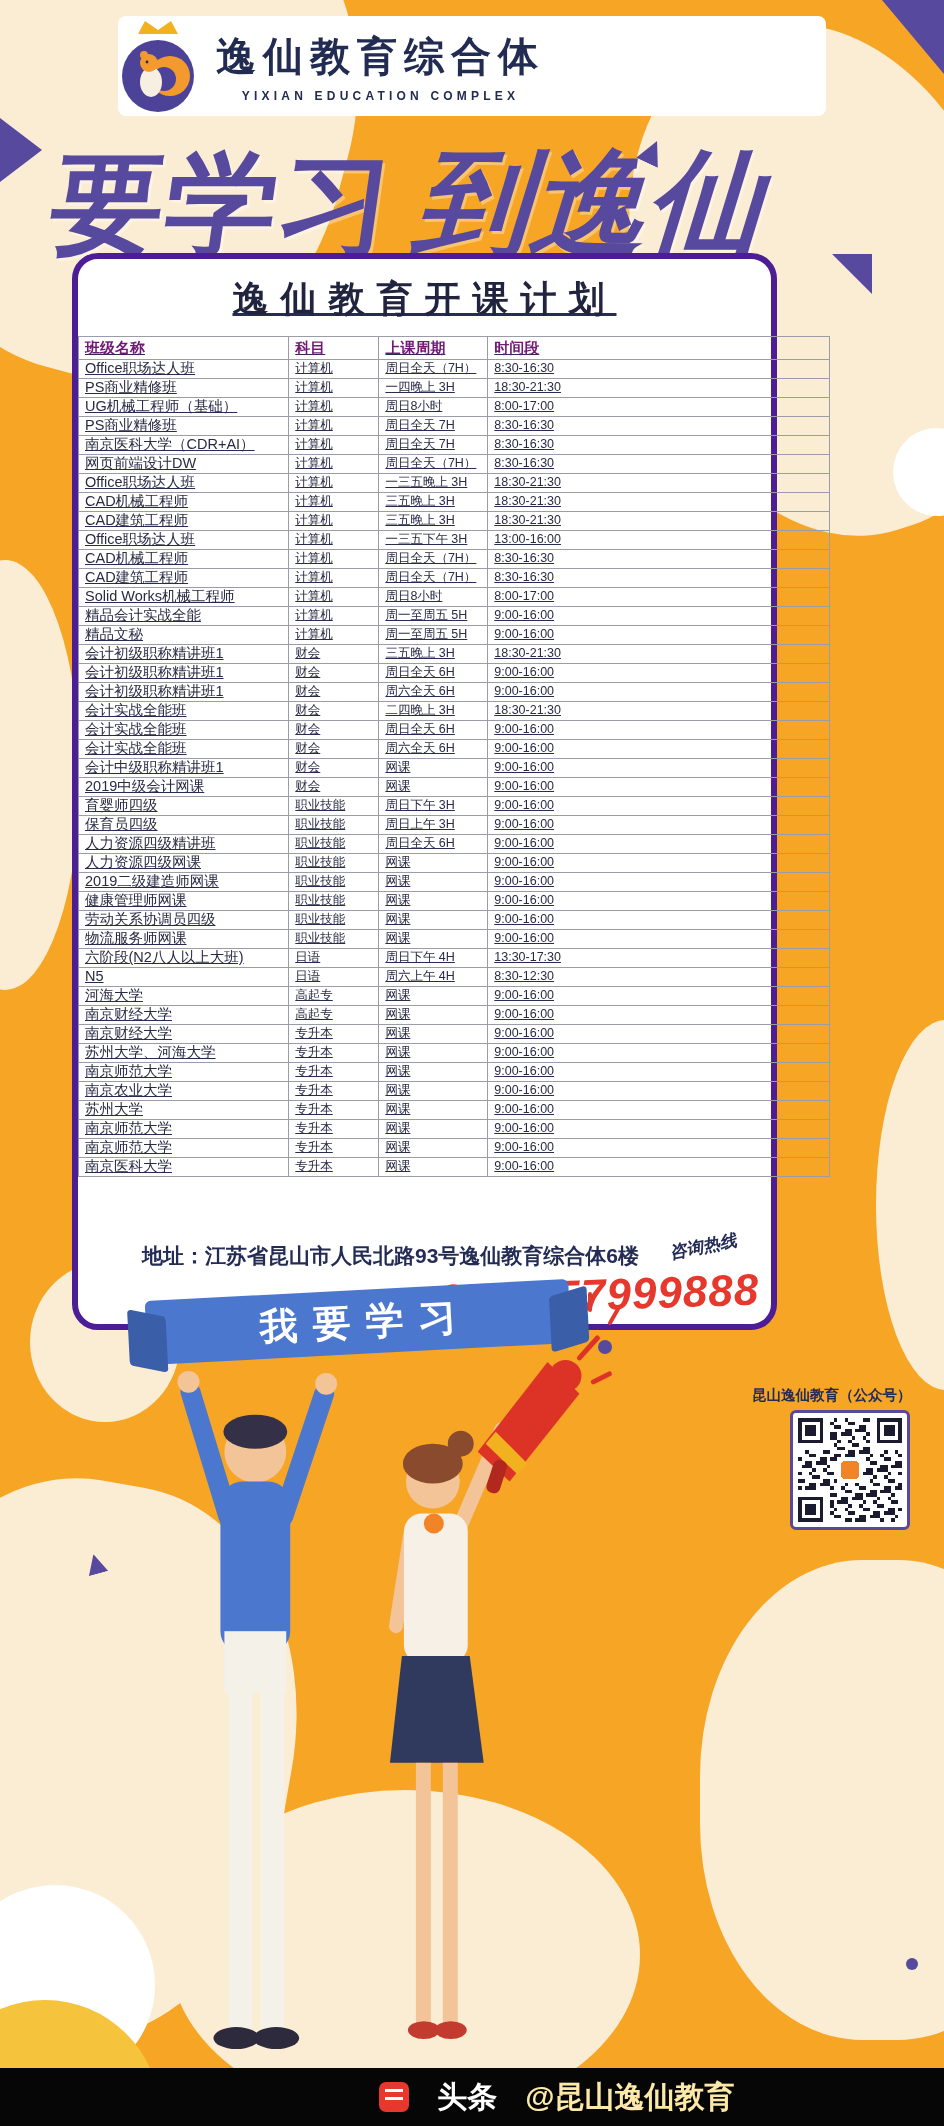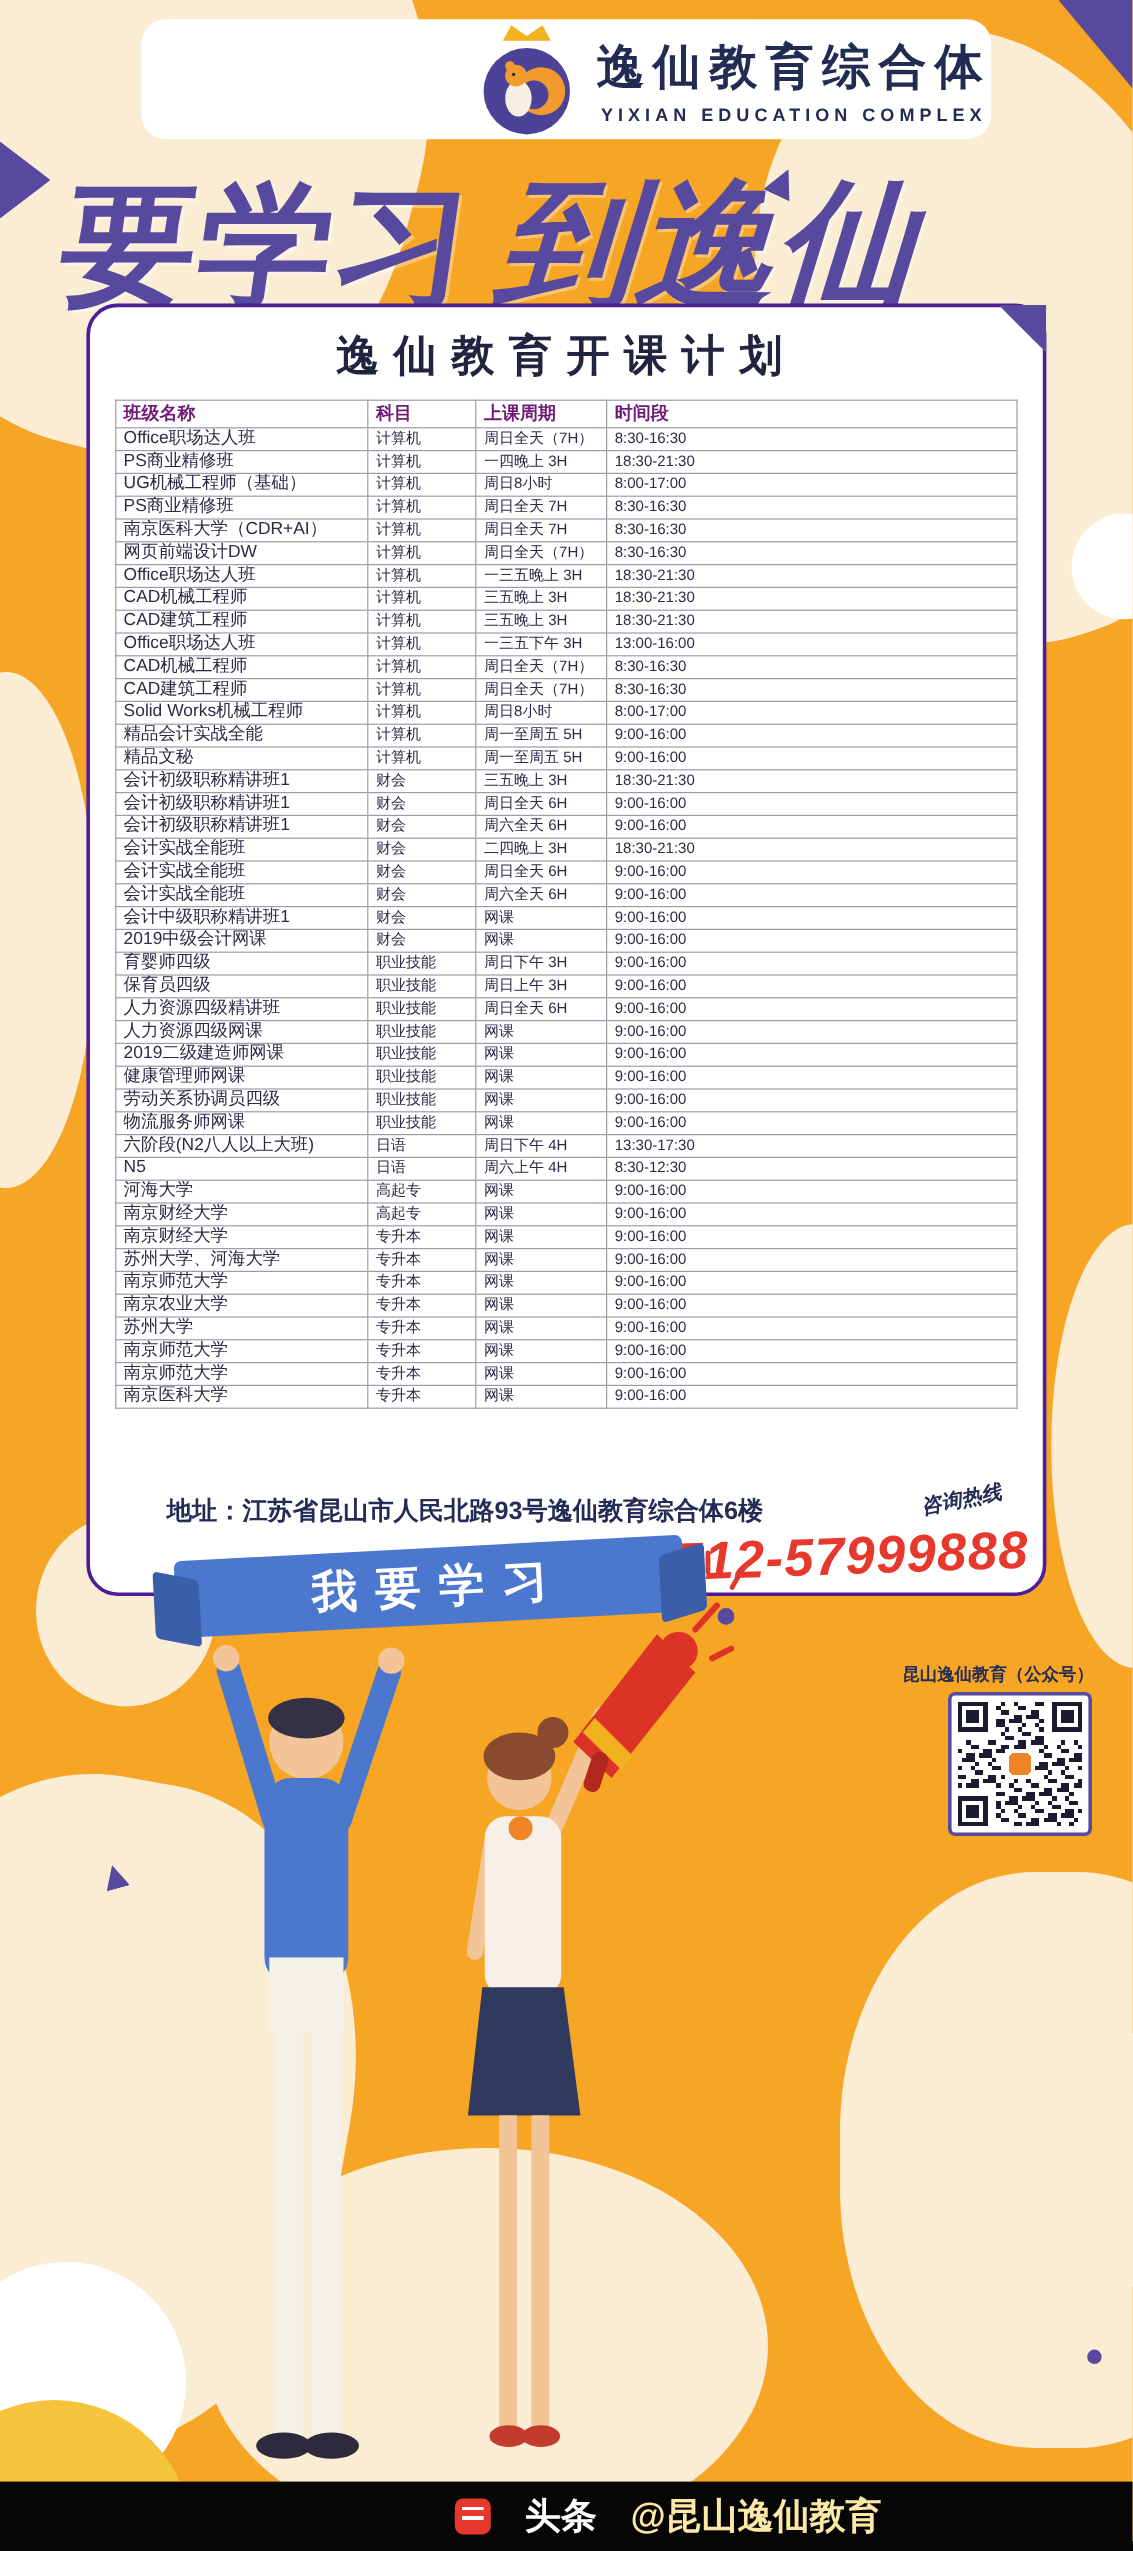--- a/index.html
+++ b/index.html
@@ -5,35 +5,35 @@
   * { margin:0; padding:0; box-sizing:border-box; }
   html,body { width:944px; }
   body { font-family:"Liberation Sans", sans-serif; }
   .page { position:relative; width:944px; height:2126px; background:#F6A524; overflow:hidden; color:#272D52; }
 
   .deco { position:absolute; }
   .blob { background:#FAEDD4; }
 
   
   .brand-card { position:absolute; left:118px; top:16px; width:708px; height:100px;
-    background:#fff; border-radius:20px; display:flex; align-items:center; justify-content:flex-end;
+    background:#fff; border-radius:8px; display:flex; align-items:center; justify-content:flex-start;
     gap:18px; z-index:2; }
   .brand-text { display:flex; flex-direction:column; align-items:center; }
   .brand-cn { font-size:40px; font-weight:800; letter-spacing:7px; color:#222B52; font-family:"DejaVu Serif", serif; }
-  .brand-en { font-size:15px; font-weight:700; letter-spacing:4.2px; color:#222B52; margin-top:5px; }
+  .brand-en { font-size:12px; font-weight:700; letter-spacing:4.2px; color:#222B52; margin-top:5px; }
 
   
   .slogan { position:absolute; left:52px; top:126px; width:860px; white-space:nowrap;
     color:#57499E; font-weight:900; z-index:1; text-shadow:3px 3px 0 rgba(255,255,255,0.35); }
   .slogan .p1 { display:inline-block; font-size:112px; letter-spacing:2px; transform:skewX(-8deg); }
   .slogan .p2 { display:inline-block; font-size:116px; margin-left:26px; transform:skewX(-17deg); }
 
   
-  .card { position:absolute; left:72px; top:253px; width:800px; height:1077px; background:#fff;
-    border:3px solid #4c1d95; border-radius:26px; z-index:2; }
+  .card { position:absolute; left:72px; top:253px; width:705px; height:1077px; background:#fff;
+    border:6px solid #4c1d95; border-radius:26px; z-index:2;text-decoration:underline; }
   .card-title { text-align:center; margin-top:16px; font-size:36px; font-weight:800;
     letter-spacing:12px; color:#20243F; }
   table.schedule { border-collapse:collapse; margin:12px auto 0; width:752px; table-layout:fixed; }
   .schedule th, .schedule td { border:1px solid #9C9CA8; padding:0 6px; height:19px;
     line-height:1.05; font-size:12.5px; color:#2A2A44; text-align:left; vertical-align:middle;
     overflow:hidden; white-space:nowrap; }
   .schedule th { font-size:15px; font-weight:700; height:23px; color:#701a75; }
   .schedule td.c0 { font-size:14.5px; }
   .schedule .h0 { width:28%; } .schedule .h1 { width:12%; }
   .schedule .h2 { width:14.5%; } .schedule .h3 { width:45.5%;margin-left:48px; }

